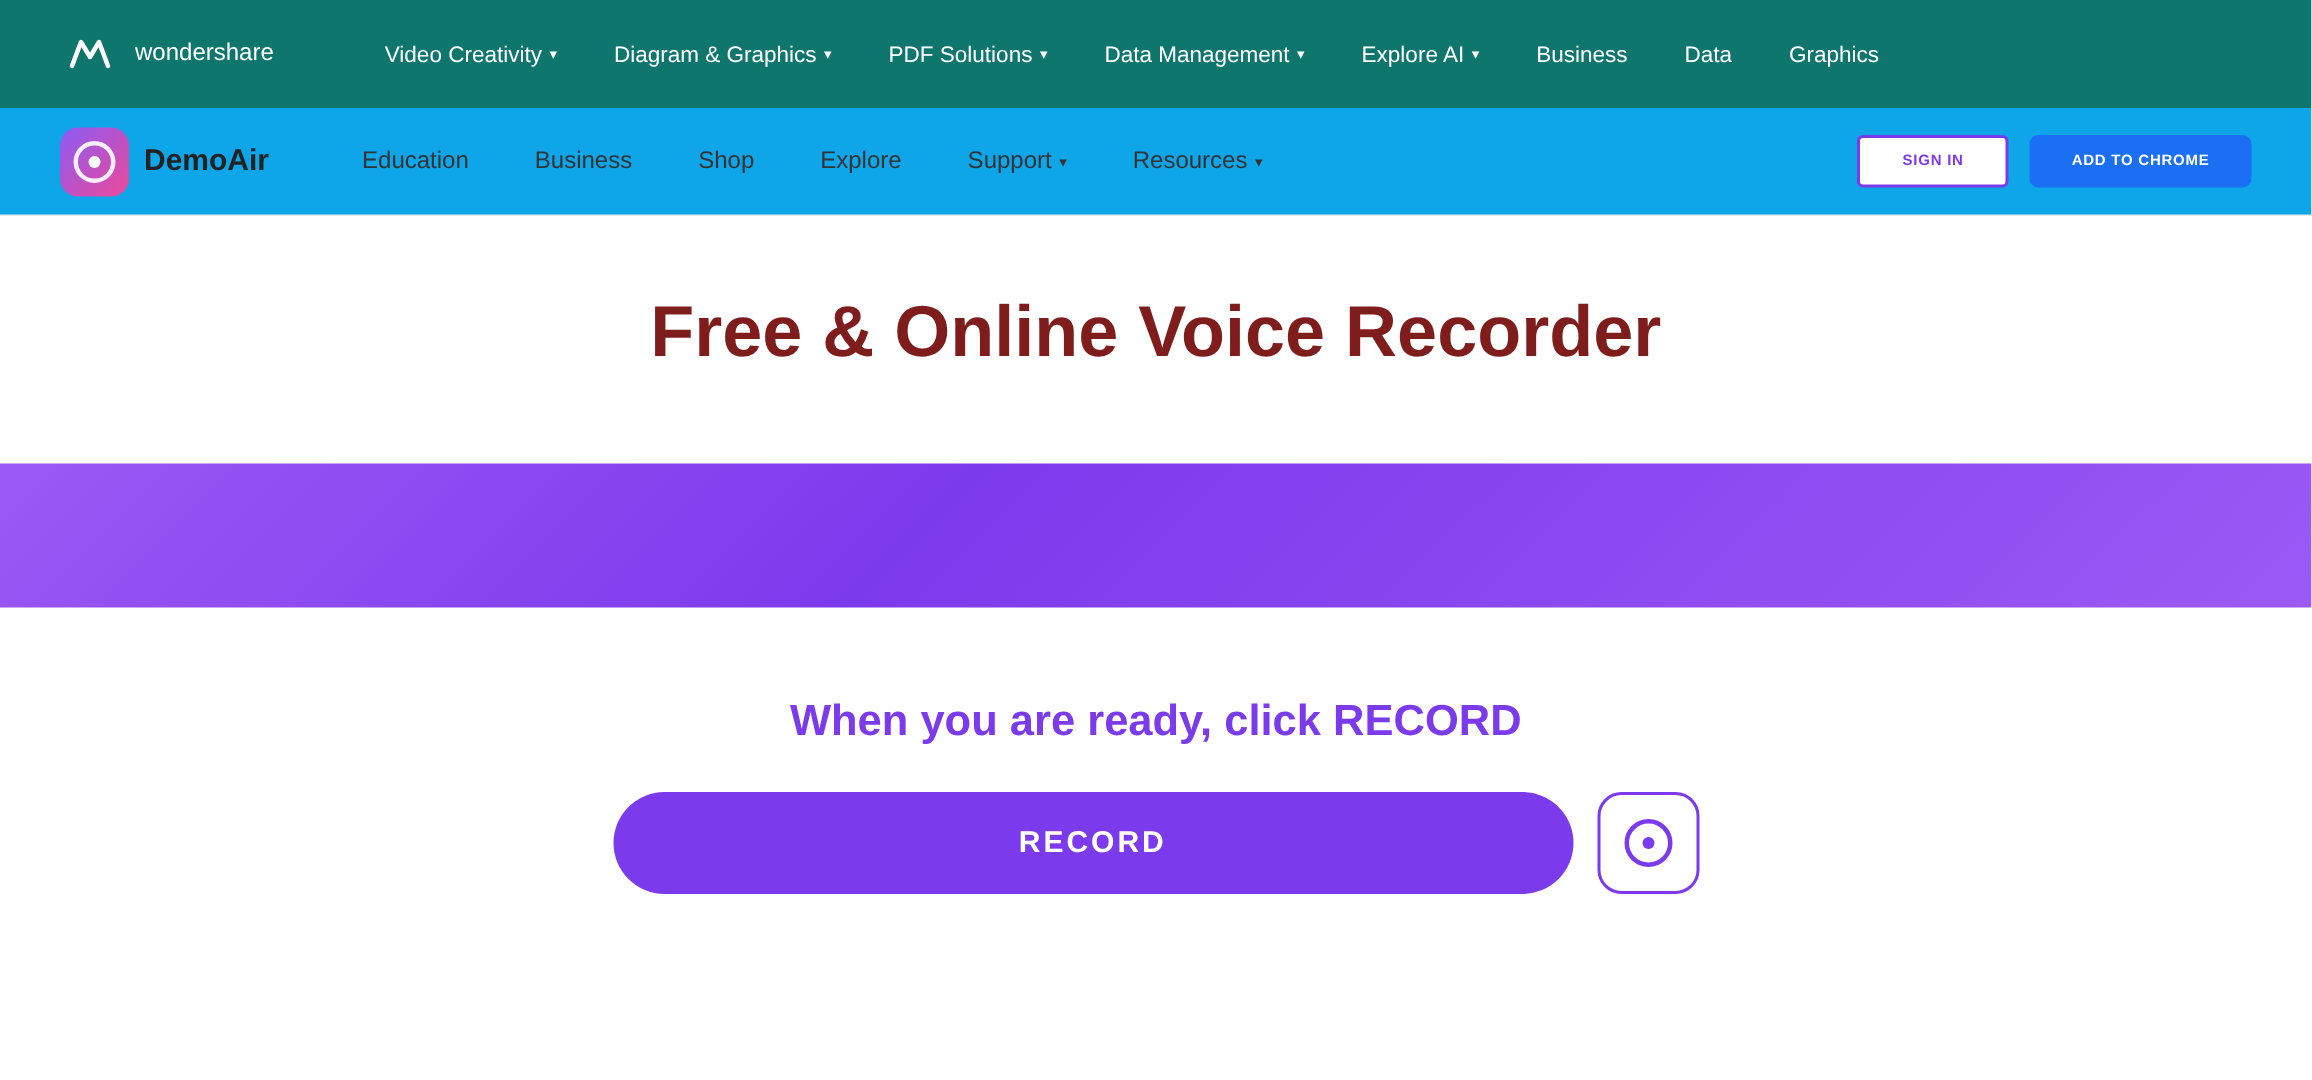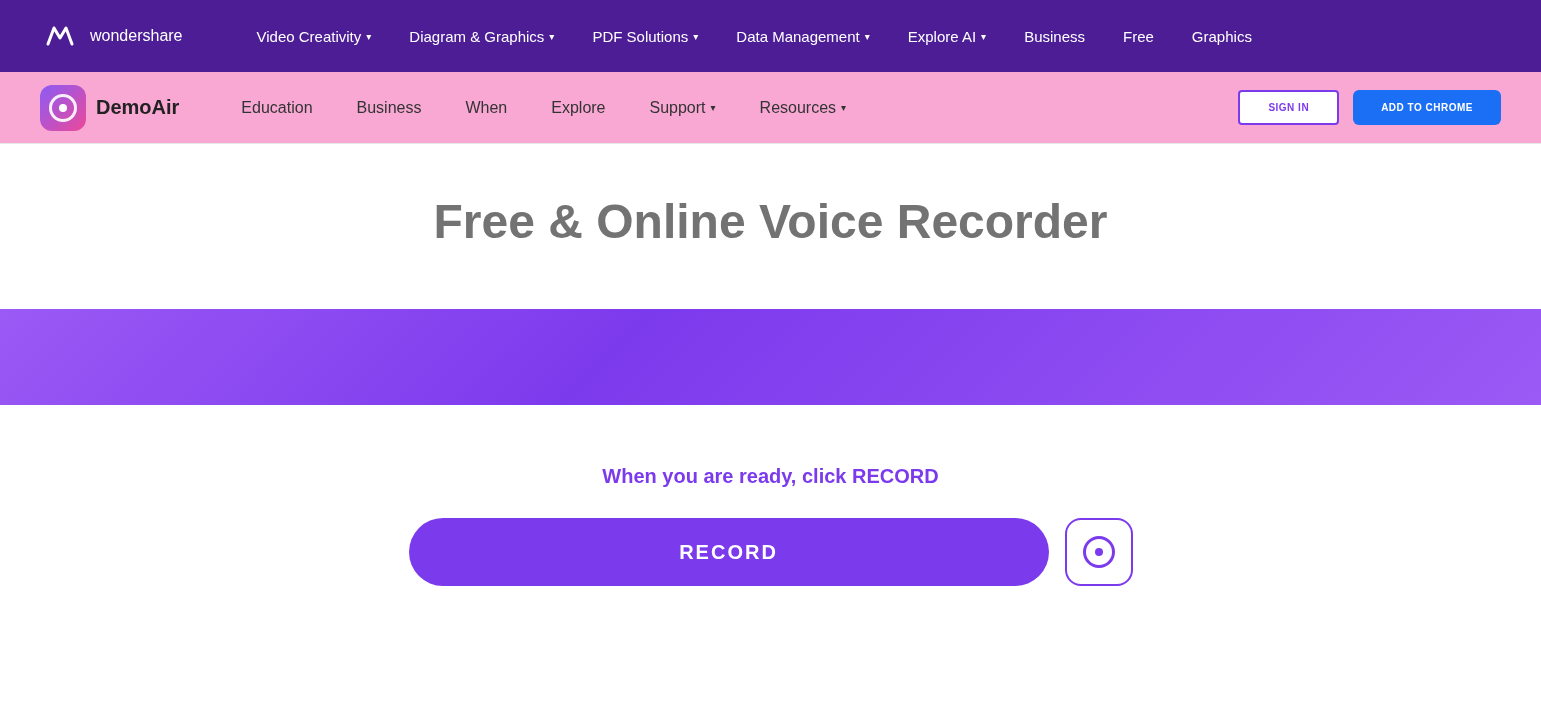--- a/index.html
+++ b/index.html
@@ -1,20 +1,20 @@
 <!DOCTYPE html>
 <html><head>
   <meta charset="utf-8">
   <style>
     * { margin: 0; padding: 0; box-sizing: border-box; }
     body { font-family: -apple-system, BlinkMacSystemFont, 'Segoe UI', Arial, sans-serif; background: #fff; width: 1541px; }
 
     
     .top-nav {
-      background: #4c1d95;
+      background: #0f766e;
       display: flex;
       align-items: center;
       padding: 0 40px;
       height: 72px;
     }
     .logo-area {
       display: flex;
       align-items: center;
       gap: 10px;
       margin-right: 60px;
@@ -46,21 +46,21 @@
       white-space: nowrap;
       text-align: right;
     }
     .chevron-down {
       font-size: 10px;
       color: #fff;
     }
 
     
     .sub-nav {
-      background: #f9a8d4;
+      background: #0ea5e9;
       border-bottom: 1px solid #e8e8e8;
       display: flex;
       align-items: center;
       padding: 0 40px;
       height: 72px;
     }
     .product-logo {
       display: flex;
       align-items: center;
       gap: 10px;
@@ -143,39 +143,39 @@
     }
 
     
     .main-content {
       text-align: center;
       padding: 50px 20px 20px;
     }
     .page-title {
       font-size: 48px;
       font-weight: 800;
-      color: #737373;
+      color: #7f1d1d;
       margin-bottom: 40px;
     }
 
     
     .purple-banner {
       width: 100%;
       height: 96px;
       background: linear-gradient(135deg, #9b59f5 0%, #7c3aed 40%, #9b59f5 100%);
       margin: 0 0 40px 0;
     }
 
     
     .record-section {
       padding: 20px 20px 40px;
       text-align: center;
     }
     .record-instruction {
-      font-size: 20px;
+      font-size: 29px;
       font-weight: 600;
       color: #222;
       margin-bottom: 30px;
     }
     .record-instruction span {
       color: #7c3aed;
     }
     .record-controls {
       display: flex;
       align-items: center;
@@ -251,21 +251,21 @@
       <span class="chevron-down">▾</span>
     </div>
     <div class="top-nav-item">
       <span>Explore AI</span>
       <span class="chevron-down">▾</span>
     </div>
     <div class="top-nav-item">
       <span>Business</span>
     </div>
     <div class="top-nav-item">
-      <span>Free</span>
+      <span>Data</span>
     </div>
     <div class="top-nav-item">
       <span>Graphics</span>
     </div>
   </div>
 </nav>
 
 <nav class="sub-nav">
   <div class="product-logo">
     <div class="product-logo-icon">
@@ -276,21 +276,21 @@
     <span class="product-name">DemoAir</span>
   </div>
   <div class="sub-nav-links">
     <div class="sub-nav-item">
       <span>Education</span>
     </div>
     <div class="sub-nav-item">
       <span>Business</span>
     </div>
     <div class="sub-nav-item">
-      <span>When</span>
+      <span>Shop</span>
     </div>
     <div class="sub-nav-item">
       <span>Explore</span>
     </div>
     <div class="sub-nav-item">
       <span>Support</span>
       <span class="chevron-down" style="color:#333;">▾</span>
     </div>
     <div class="sub-nav-item">
       <span>Resources</span>

